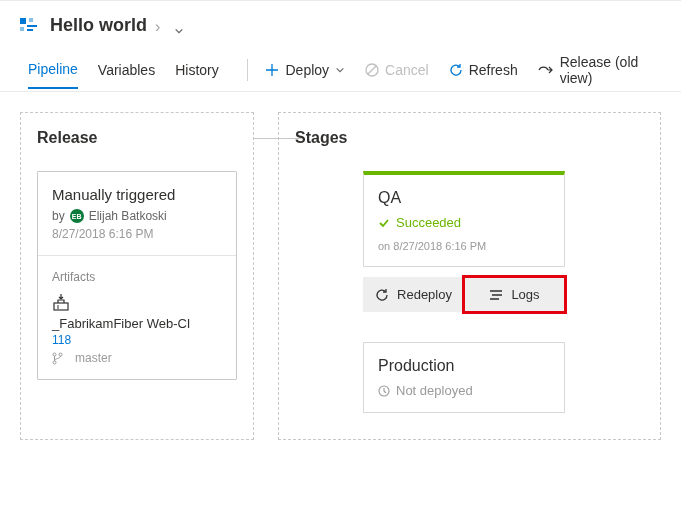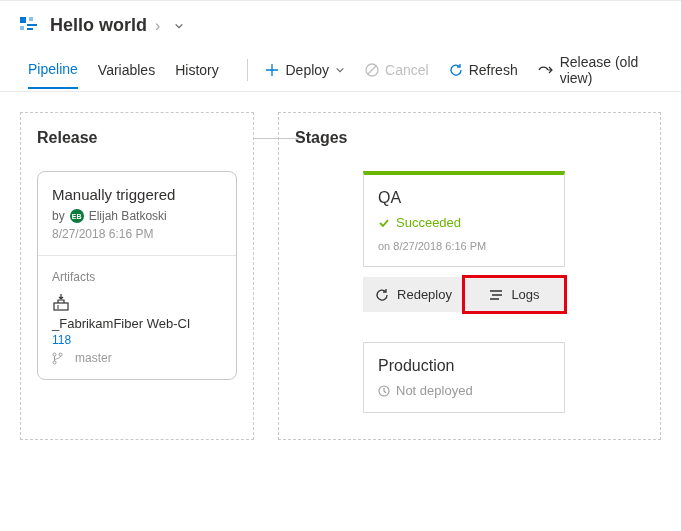--- a/index.html
+++ b/index.html
@@ -6,21 +6,21 @@
   body {
     font-family: "Segoe UI", -apple-system, sans-serif;
     font-size: 14px;
     color: #323130;
     background: #fff;
     width: 681px;
     height: 531px;
   }
   .header {
     display: flex;
-    align-items: center;
+    align-items: flex-end;
     padding: 14px 20px 12px 20px;
     border-top: 1px solid #eaeaea;
   }
   .logo-icon { width: 18px; height: 18px; margin-right: 12px; }
   .bc-item { font-size: 18px; font-weight: 600; color: #323130; }
   .bc-sep { color: #a8a6a3; margin: 0 8px; font-size: 16px; }
   .release-chevron { margin-left: 6px; color: #666; }
   .toolbar {
     display: flex;
     align-items: center;
@@ -66,21 +66,21 @@
   }
   .release-panel, .stages-panel {
     border: 1px dashed #c8c8c8;
     padding: 16px;
   }
   .release-panel { width: 234px; flex: 0 0 234px; position: relative; }
   .stages-panel { flex: 1; position: relative; }
   .panel-title { font-size: 16px; font-weight: 600; margin-bottom: 24px; }
   .release-card {
     border: 1px solid #c8c8c8;
-    border-radius: 8px;
+    border-radius: 1px;
     overflow: hidden;
     background: #fff;
   }
   .release-card-top { padding: 14px; border-bottom: 1px solid #e4e4e4; }
   .trigger-title { font-size: 15px; font-weight: 400; margin-bottom: 6px; }
   .by-row { display: flex; align-items: center; gap: 5px; font-size: 12px; color: #666; margin-bottom: 4px; }
   .avatar { width: 14px; height: 14px; border-radius: 50%; background: #0b7a3b; display: inline-flex; align-items: center; justify-content: center; color: #fff; font-size: 7px; font-weight: bold; }
   .timestamp { font-size: 12px; color: #9a9a9a; }
   .release-card-bottom { padding: 14px; }
   .artifacts-label { font-size: 12px; color: #888; margin-bottom: 10px; }

